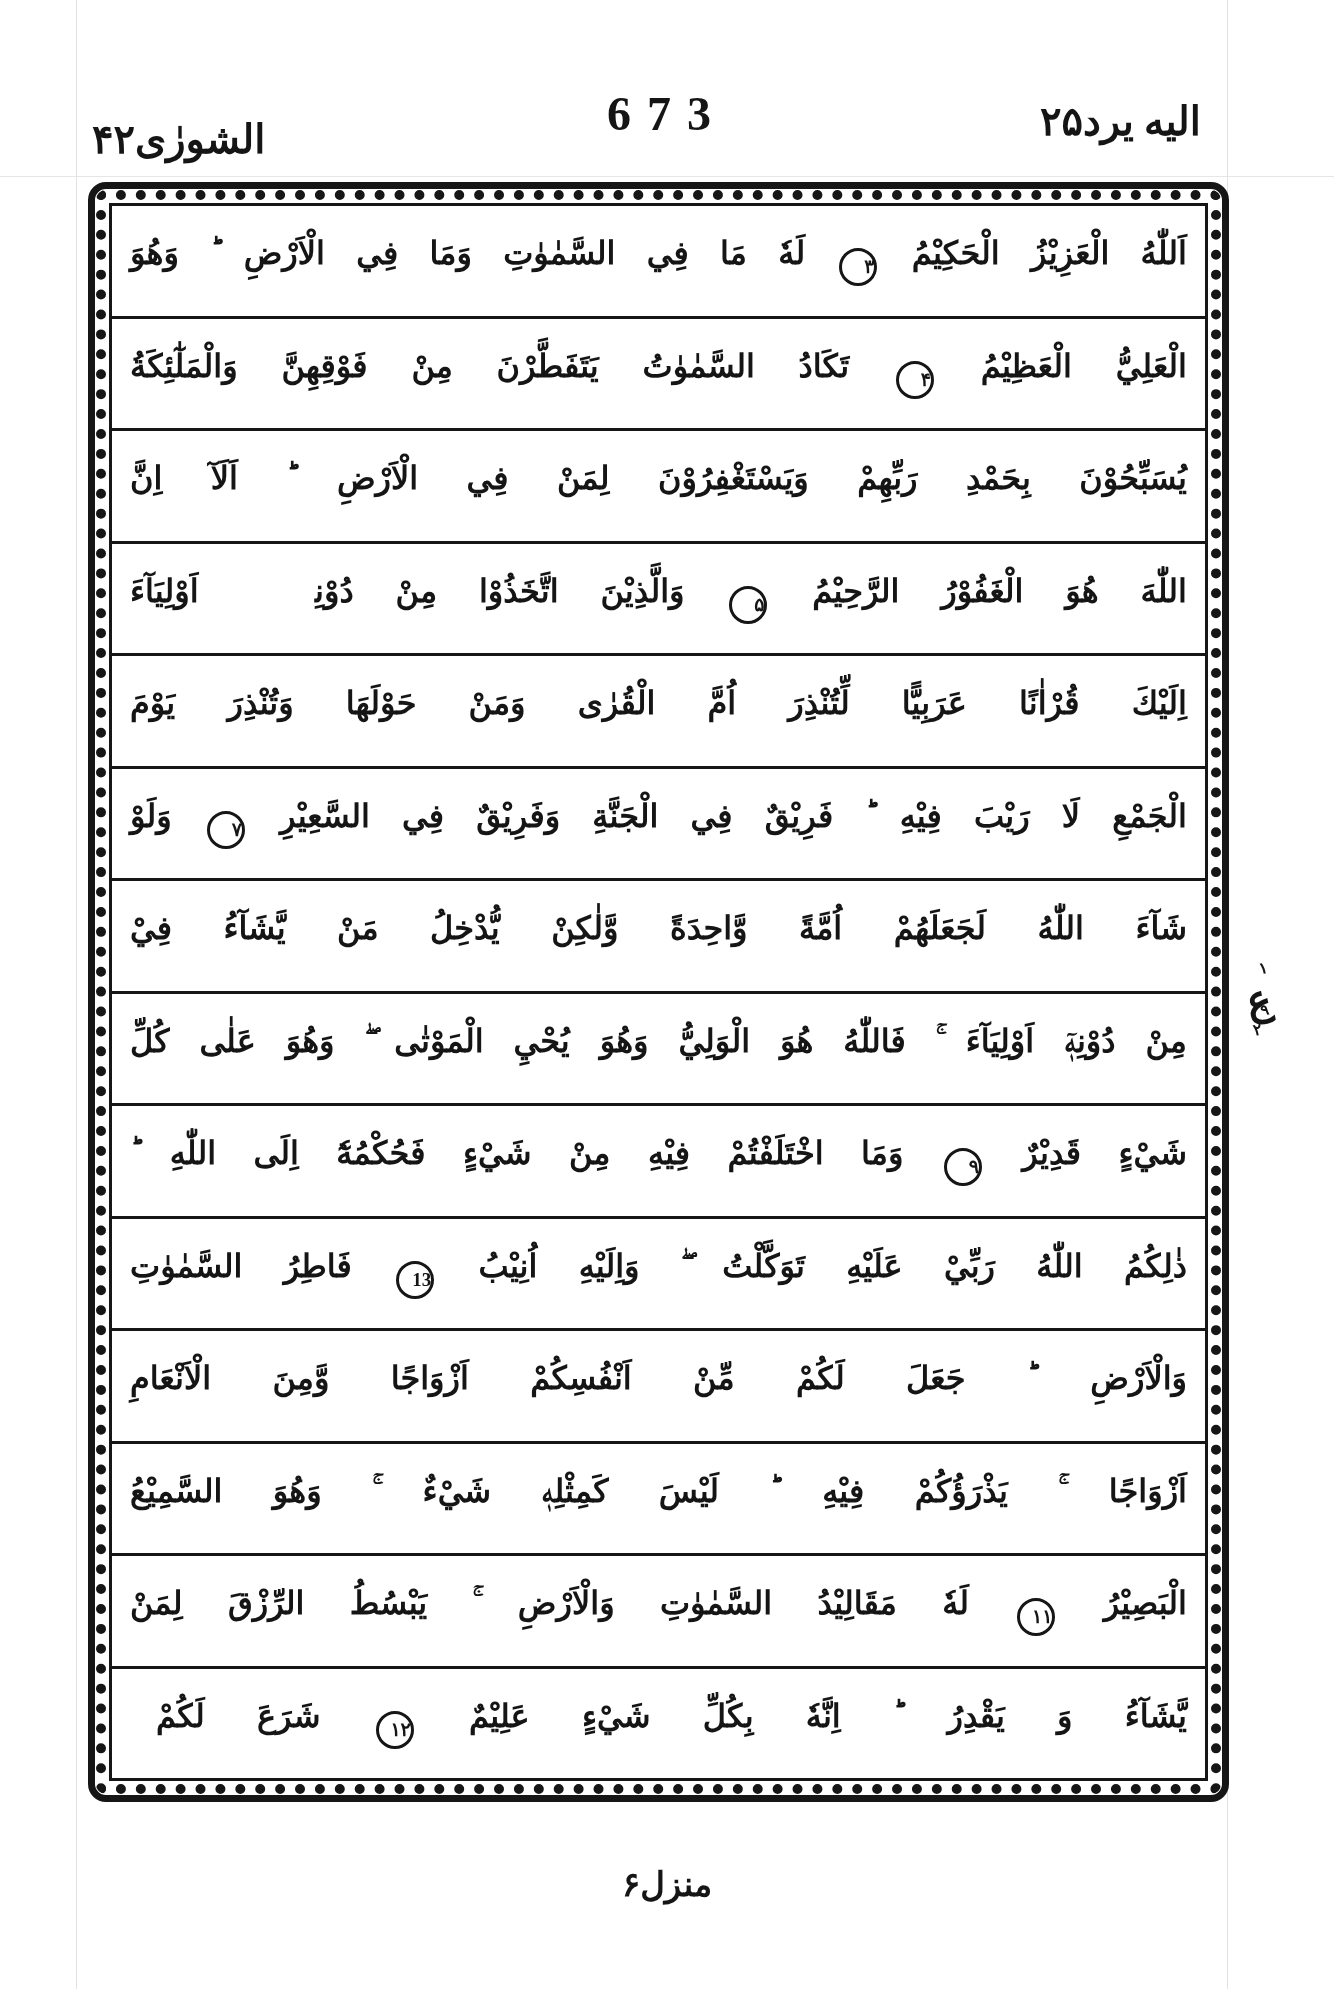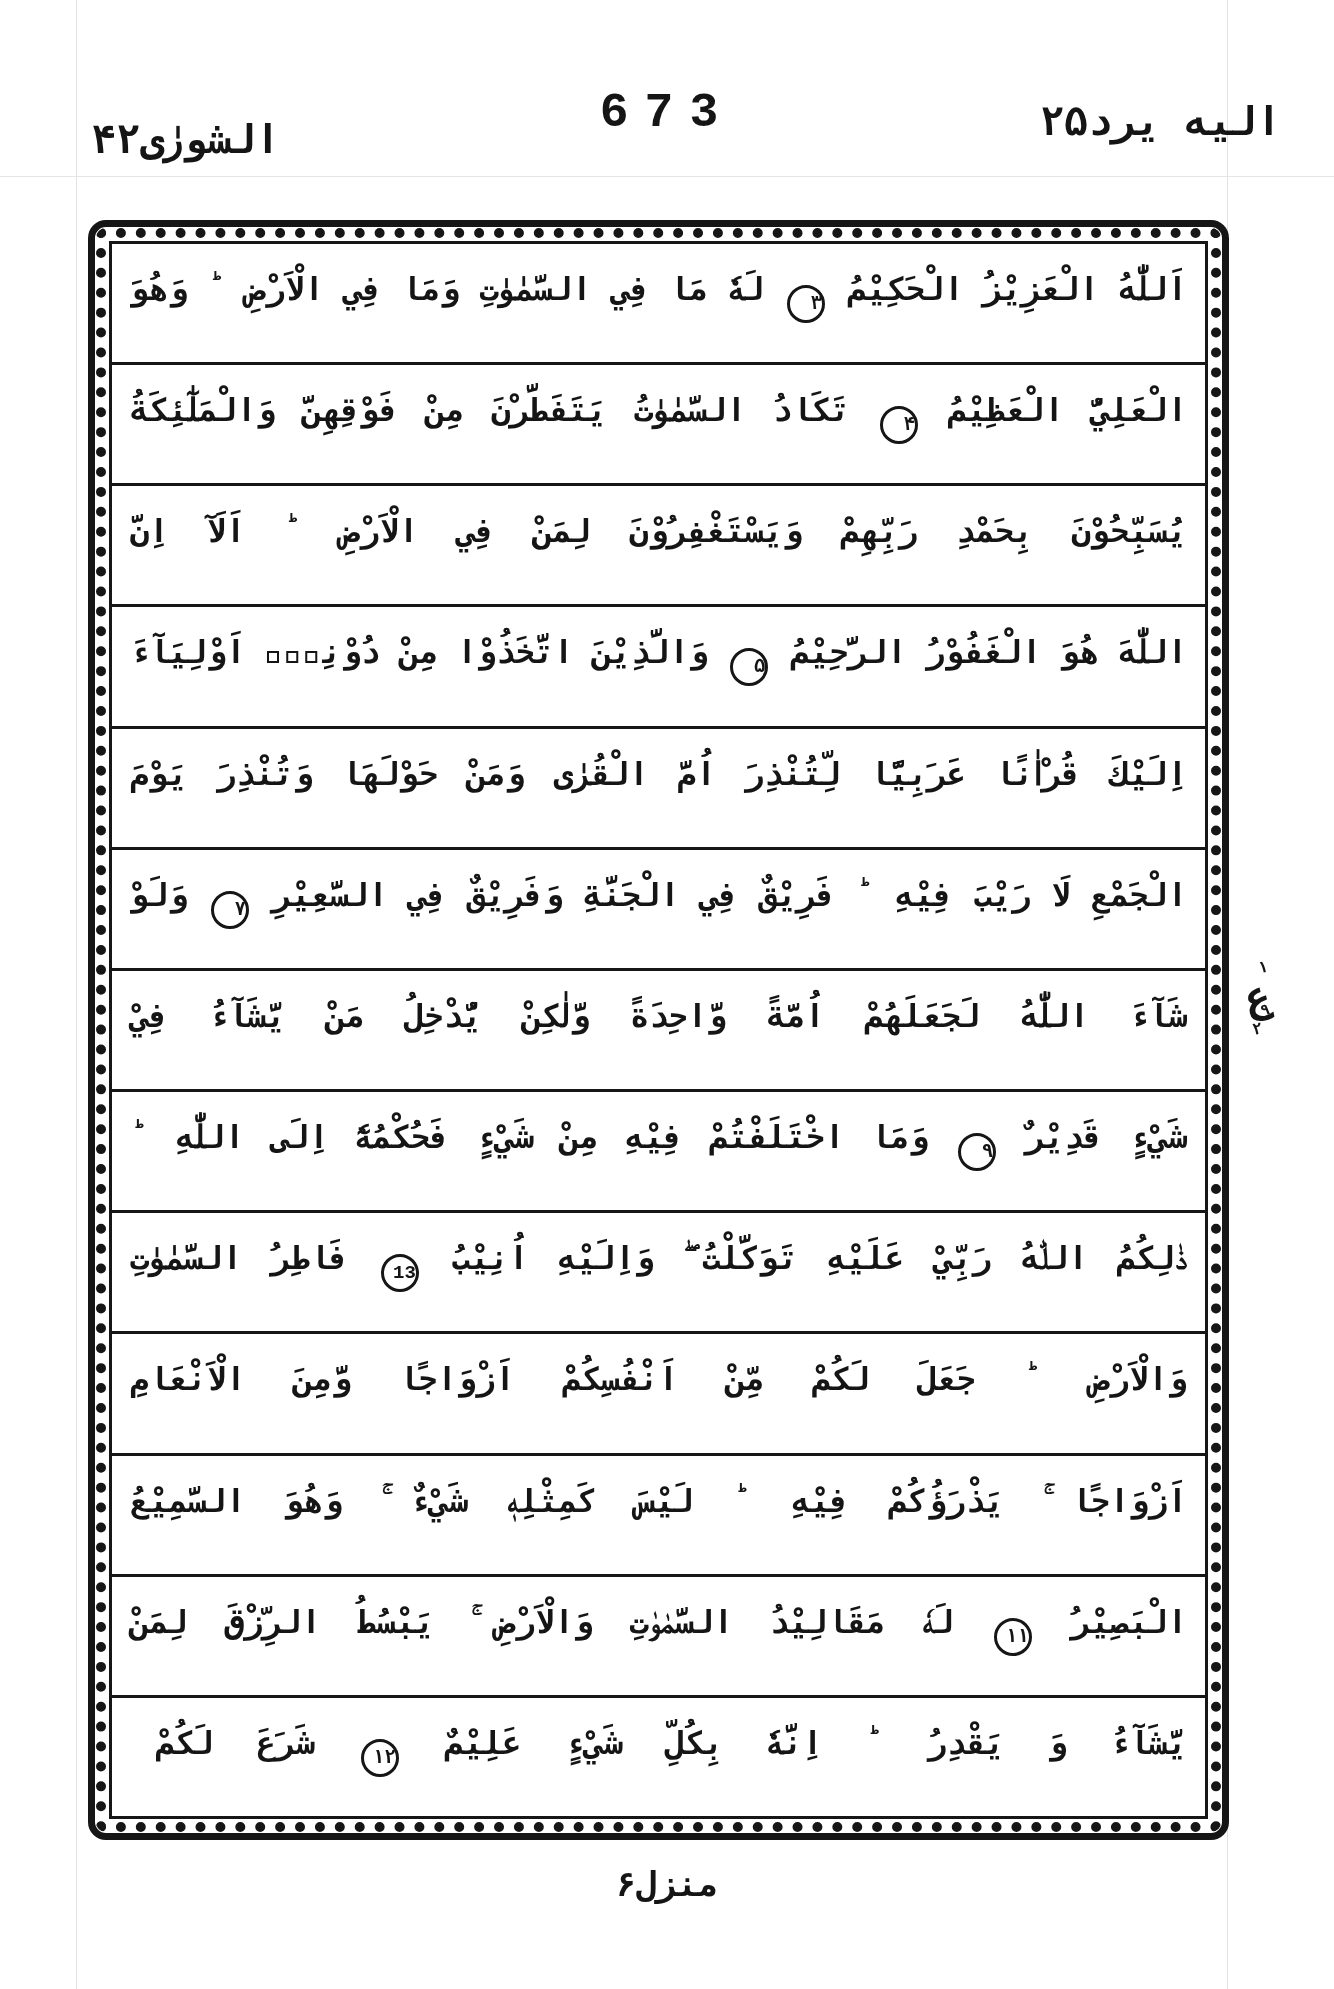--- a/index.html
+++ b/index.html
@@ -1,40 +1,40 @@
 <!DOCTYPE html>
 <html lang="ar" dir="rtl"><head>
 <meta charset="utf-8">
 <style>
   html,body{margin:0;padding:0;background:#ffffff;}
   .sheet{
     position:relative;
     width:1334px;height:1989px;
     background:#ffffff;
-    font-family:Liberation Mono, monospace;
+    font-family:Liberation Serif, serif;
     color:#151515;
     overflow:hidden;
     border-radius:19px;
   }
   
   .guide-v{position:absolute;top:0;bottom:0;width:1px;background:#e2e2e2;}
   .guide-v.left{left:76px;}
   .guide-v.right{left:1227px;}
   .guide-h{position:absolute;left:0;right:0;top:176px;height:1px;background:#e6e6e6;}
 
   
   .hdr{position:absolute;font-weight:bold;white-space:nowrap;}
   .hdr-surah{left:92px;top:116px;font-size:40px;}
   .hdr-page{left:50%;top:86px;transform:translateX(-50%);font-size:48px;letter-spacing:16px;}
   .hdr-juz{left:1040px;top:98px;font-size:40px;}
 
   
   .frame{
     position:absolute;left:88px;top:182px;width:1141px;height:1620px;
-    box-sizing:border-box;border:7px solid #161616;border-radius:18px;background:#fff;margin-top:38px;
+    box-sizing:border-box;border:7px solid #161616;border-radius:18px;background:#fff;
   }
   .frame-band{position:absolute;inset:1px;border:10px dotted #161616;border-radius:10px;}
   .frame-inner{position:absolute;inset:14px;border:3px solid #161616;display:flex;flex-direction:column;background:#fff;}
 
   .line{
     flex:1 1 0;box-sizing:border-box;border-bottom:3px solid #161616;
     direction:rtl;text-align:justify;text-align-last:justify;
     font-size:32px;font-weight:bold;line-height:95px;
     padding:0 18px;overflow:hidden;
   }
@@ -76,20 +76,21 @@
   <div class="frame">
     <div class="frame-band"></div>
     <div class="frame-inner">
         <div class="line">اَللّٰهُ الْعَزِيْزُ الْحَكِيْمُ <span class="ayah-num">۳</span> لَهٗ مَا فِي السَّمٰوٰتِ وَمَا فِي الْاَرْضِ ؕ وَهُوَ</div>
         <div class="line">الْعَلِيُّ الْعَظِيْمُ <span class="ayah-num">۴</span> تَكَادُ السَّمٰوٰتُ يَتَفَطَّرْنَ مِنْ فَوْقِهِنَّ وَالْمَلٰٓئِكَةُ</div>
         <div class="line">يُسَبِّحُوْنَ بِحَمْدِ رَبِّهِمْ وَيَسْتَغْفِرُوْنَ لِمَنْ فِي الْاَرْضِ ؕ اَلَآ اِنَّ</div>
         <div class="line">اللّٰهَ هُوَ الْغَفُوْرُ الرَّحِيْمُ <span class="ayah-num">۵</span> وَالَّذِيْنَ اتَّخَذُوْا مِنْ دُوْنِهٖٓ اَوْلِيَآءَ</div>
         <div class="line">اِلَيْكَ قُرْاٰنًا عَرَبِيًّا لِّتُنْذِرَ اُمَّ الْقُرٰى وَمَنْ حَوْلَهَا وَتُنْذِرَ يَوْمَ</div>
         <div class="line">الْجَمْعِ لَا رَيْبَ فِيْهِ ؕ فَرِيْقٌ فِي الْجَنَّةِ وَفَرِيْقٌ فِي السَّعِيْرِ <span class="ayah-num">۷</span> وَلَوْ</div>
         <div class="line">شَآءَ اللّٰهُ لَجَعَلَهُمْ اُمَّةً وَّاحِدَةً وَّلٰكِنْ يُّدْخِلُ مَنْ يَّشَآءُ فِيْ</div>
+        <div class="line">مِنْ دُوْنِهٖٓ اَوْلِيَآءَ ۚ فَاللّٰهُ هُوَ الْوَلِيُّ وَهُوَ يُحْيِ الْمَوْتٰى ۖ وَهُوَ عَلٰى كُلِّ</div>
         <div class="line">شَيْءٍ قَدِيْرٌ <span class="ayah-num">۹</span> وَمَا اخْتَلَفْتُمْ فِيْهِ مِنْ شَيْءٍ فَحُكْمُهٗٓ اِلَى اللّٰهِ ؕ</div>
         <div class="line">ذٰلِكُمُ اللّٰهُ رَبِّيْ عَلَيْهِ تَوَكَّلْتُ ۖ وَاِلَيْهِ اُنِيْبُ <span class="ayah-num">13</span> فَاطِرُ السَّمٰوٰتِ</div>
         <div class="line">وَالْاَرْضِ ؕ جَعَلَ لَكُمْ مِّنْ اَنْفُسِكُمْ اَزْوَاجًا وَّمِنَ الْاَنْعَامِ</div>
         <div class="line">اَزْوَاجًا ۚ يَذْرَؤُكُمْ فِيْهِ ؕ لَيْسَ كَمِثْلِهٖ شَيْءٌ ۚ وَهُوَ السَّمِيْعُ</div>
         <div class="line">الْبَصِيْرُ <span class="ayah-num">۱۱</span> لَهٗ مَقَالِيْدُ السَّمٰوٰتِ وَالْاَرْضِ ۚ يَبْسُطُ الرِّزْقَ لِمَنْ</div>
         <div class="line">يَّشَآءُ وَ يَقْدِرُ ؕ اِنَّهٗ بِكُلِّ شَيْءٍ عَلِيْمٌ <span class="ayah-num">۱۲</span> شَرَعَ لَكُمْ</div>
       </div>
   </div>
 
   <div class="ruku">

